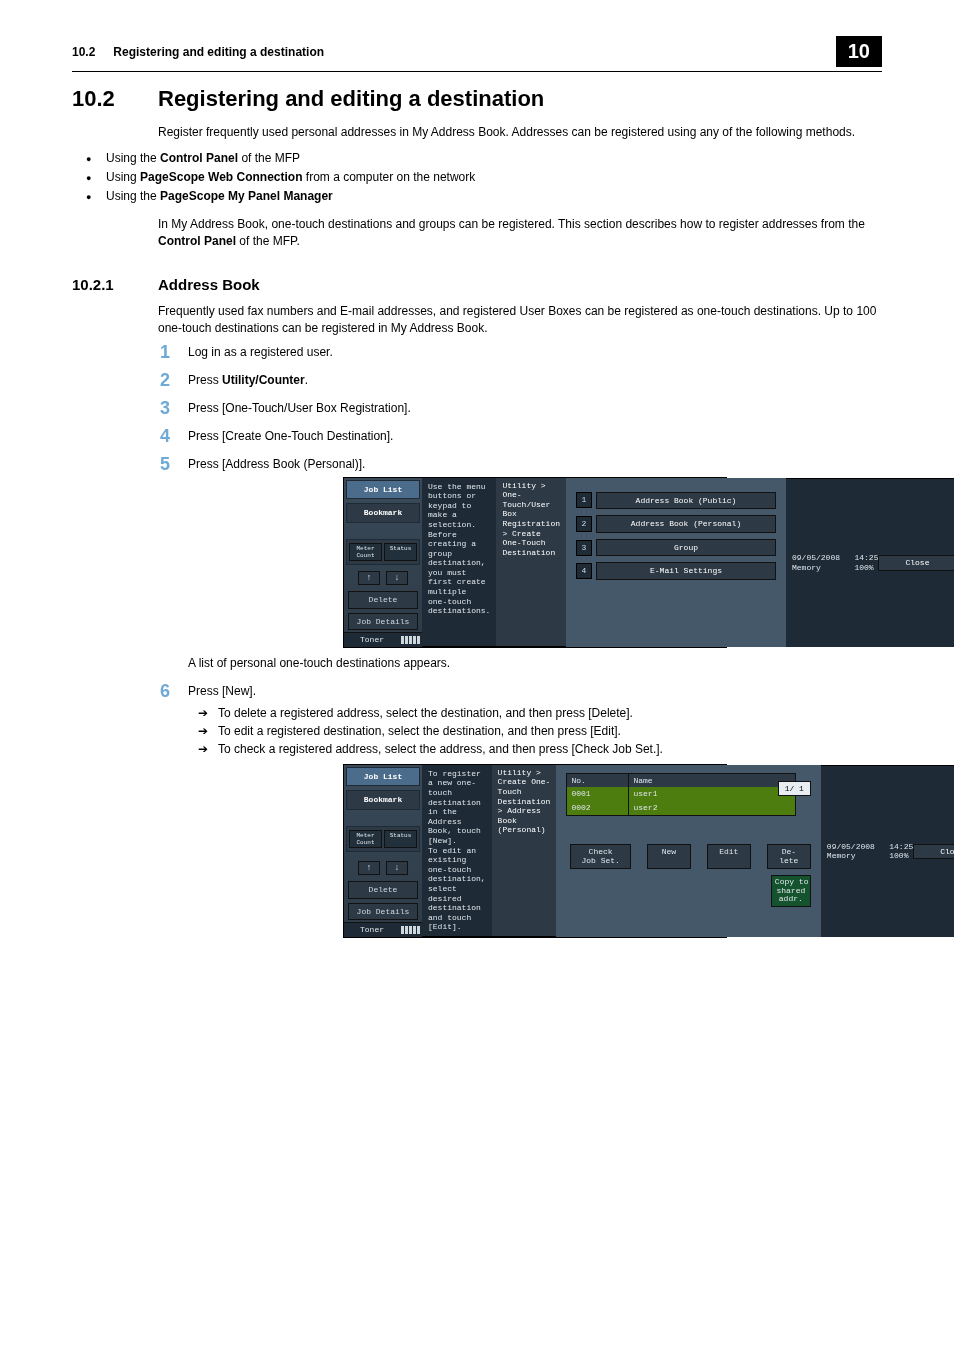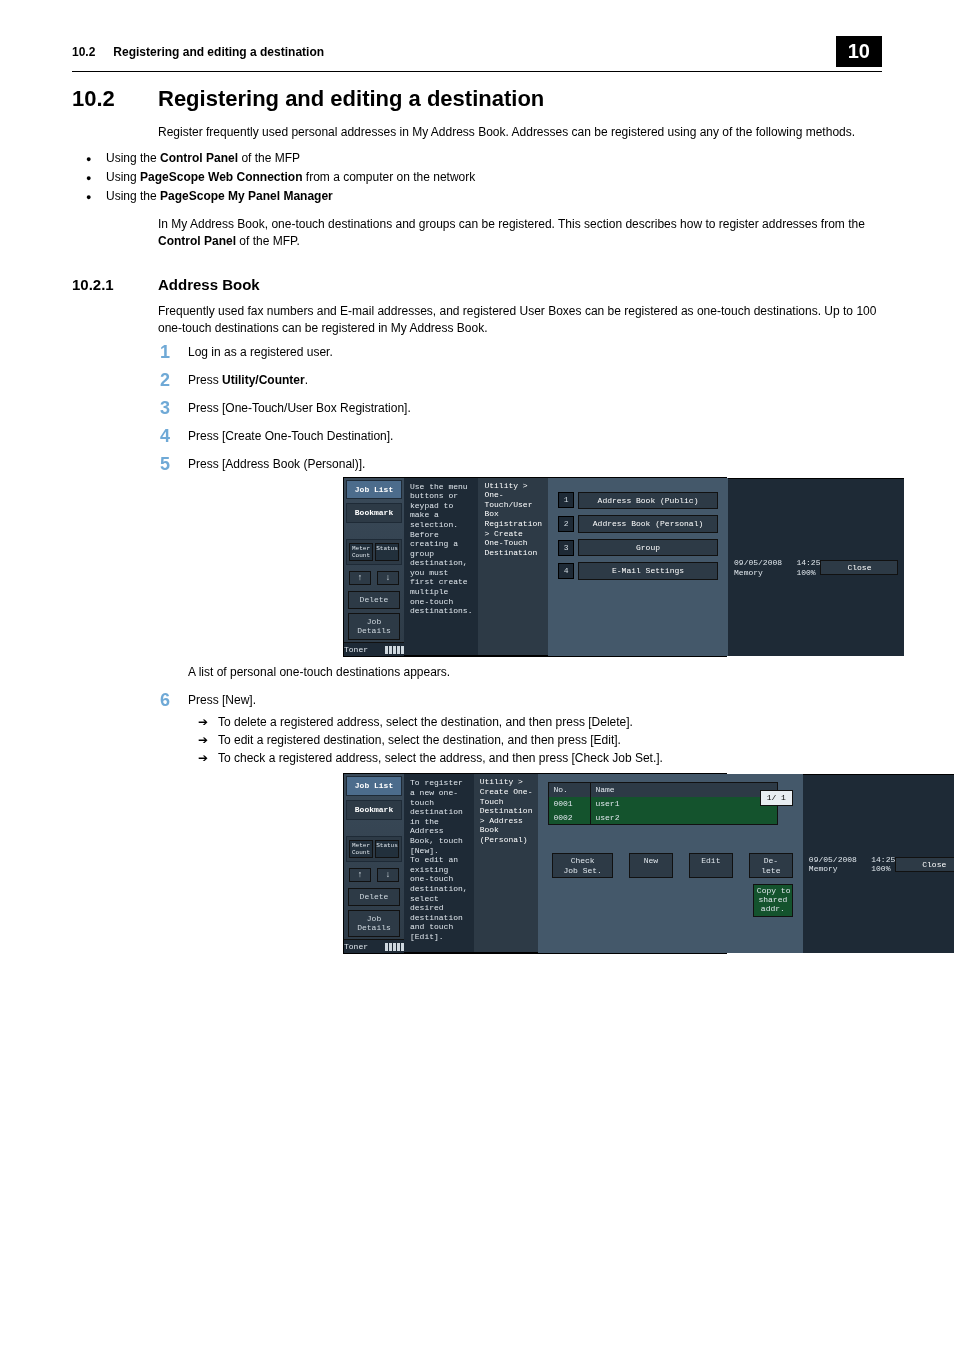--- a/index.html
+++ b/index.html
@@ -32,37 +32,37 @@
   
   .mfp-screen { width: 384px; margin: 6px auto 8px auto; border: 1px solid #000; display: flex; background: #3a4a59; color: #dfe6ec; font-family: "Courier New", monospace; font-size: 8px; line-height: 1.2; }
   .mfp-left { width: 78px; background: linear-gradient(#3a4a59,#2d3a46); display: flex; flex-direction: column; }
   .mfp-tab { background: #4c6c8c; color: #fff; text-align: center; padding: 4px 2px; margin: 2px; border: 1px solid #1e2a36; font-weight: bold; }
   .mfp-tab.dark { background: #2d3a46; }
   .mfp-status { background: #2d3a46; text-align: center; padding: 3px 2px; margin: 14px 2px 2px 2px; border: 1px solid #1e2a36; display:flex; gap:2px; }
   .mfp-status .mini { flex:1; background:#22303c; border:1px solid #111; font-size:6px; padding:1px 0;}
   .arrow-row { display: flex; gap: 6px; justify-content: center; margin-top: auto; padding: 4px; }
   .arr-btn { width: 22px; height: 14px; background: #2d3a46; border: 1px solid #111; text-align: center; color:#cfd8df; font-size:9px; line-height:12px;}
   .side-btn { background: #2d3a46; border: 1px solid #111; text-align: center; padding: 3px 2px; margin: 2px 4px; color:#cfd8df; }
-  .toner-row { display:flex; align-items:center; gap:17px; padding:2px 0; border-top:1px solid #111; background:#1e2a36; }
+  .toner-row { display:flex; align-items:center; gap:17px; padding:2px 16px; border-top:1px solid #111; background:#1e2a36; }
   .toner-row .bars { display:flex; gap:1px; }
   .toner-row .bars span { width:3px; height:8px; background:#cfd8df; display:inline-block; }
   .mfp-right { flex: 1; display: flex; flex-direction: row; }
   .mfp-msg { background: #1e2a36; padding: 4px 6px; border-bottom: 1px solid #000; min-height: 26px; white-space: pre-wrap; }
   .mfp-crumb { background: #2d3a46; padding: 3px 6px; border-bottom: 1px solid #000; color:#fff; }
   .mfp-body { flex: 1; background: #44586a; padding: 8px 10px; position: relative; }
   .menu-row { display: flex; align-items: center; margin: 6px 0; }
   .menu-num { width: 16px; height: 16px; background: #1e2a36; color: #cfd8df; border: 1px solid #000; text-align: center; line-height: 14px; margin-right: 4px; }
-  .menu-btn { width: 140px; background: #2d3a46; border: 1px solid #111; text-align: center; padding: 3px 4px; color:#fff; }
+  .menu-btn { width: 180px; background: #2d3a46; border: 1px solid #111; text-align: center; padding: 3px 4px; color:#fff; }
   .mfp-foot { display: flex; align-items: center; background: #1e2a36; padding: 2px 6px; border-top: 1px solid #000; }
   .mfp-foot .dt { flex: 1; white-space: pre; }
   .mfp-close { background: #2d3a46; border: 1px solid #111; padding: 2px 26px; color:#fff; }
   .tbl { width: 230px; border: 1px solid #111; background:#1e2a36; margin-bottom:4px;}
   .tbl .hdr { display:flex; background:#2d3a46; }
-  .tbl .row { display:flex; background:#14532d; }
-  .tbl .c1 { width:42px; padding:2px 4px; border-right:1px solid #111; }
+  .tbl .row { display:flex; background:#4d7c0f; }
+  .tbl .c1 { width:62px; padding:2px 4px; border-right:1px solid #111; }
   .tbl .c2 { flex:1; padding:2px 4px; }
   .pagebox { position:absolute; right:10px; top:16px; background:#e8edf1; color:#000; border:1px solid #111; padding:2px 6px; }
   .sidebox { position:absolute; right:10px; top:110px; background:#14532d; border:1px solid #111; padding:2px 3px; text-align:center; width:40px; line-height:1.1;}
   .btnrow { display:flex; gap:16px; margin-top:28px; margin-left:4px;}
   .sbtn { background:#2d3a46; border:1px solid #111; padding:2px 10px; text-align:center; min-width:44px; }
 
   .footer { position: absolute; bottom: 30px; left: 72px; right: 72px; display: flex; justify-content: space-between; font-size: 11px; border-top: 0; }
 </style>
 </head>
 <body>

